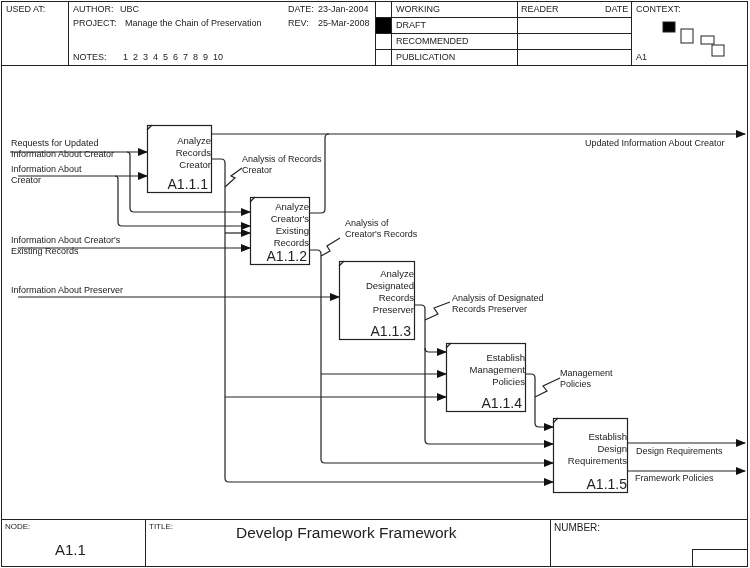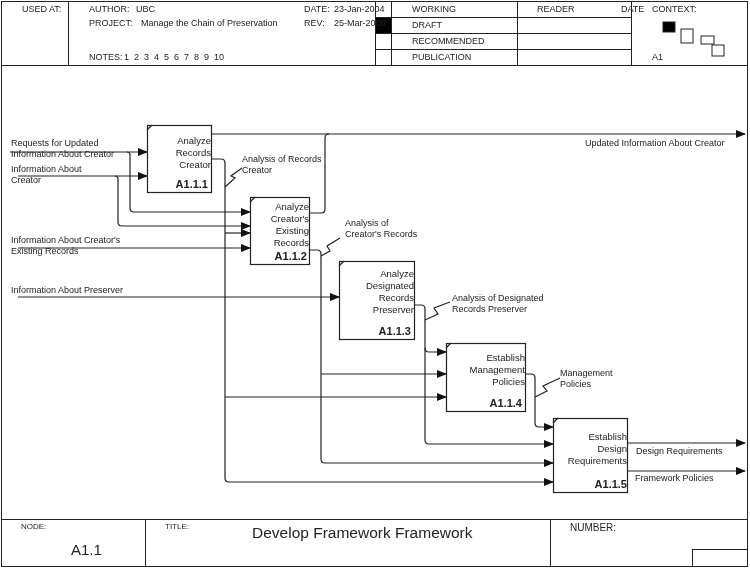--- a/index.html
+++ b/index.html
@@ -1,21 +1,21 @@
 <!DOCTYPE html>
 <html><head>
 <meta charset="utf-8">
 <style>
   html, body { margin:0; padding:0; background:#fff; }
   body { width:750px; height:568px; position:relative; overflow:hidden; font-family:"Liberation Sans", sans-serif; color:#222; }
-  .abs { position:absolute;margin-left:16px; }
+  .abs { position:absolute; }
   .t9 { font-size:9px; line-height:11px; }
   svg { position:absolute; left:0; top:0; }
   .boxlbl { position:absolute; text-align:right; font-size:9.5px; line-height:12px; }
-  .boxnum { position:absolute; font-size:11px; line-height:11px; text-align:right;font-weight:bold; }
+  .boxnum { position:absolute; font-size:14px; line-height:11px; text-align:right; }
   .arrlbl { position:absolute; font-size:9px; line-height:11px; white-space:nowrap; }
 </style>
 </head>
 <body>
 
 <svg width="750" height="568">
   <g stroke="#222" stroke-width="1" fill="none">
     <rect x="1.5" y="1.5" width="746" height="565"></rect>
     <line x1="1.5" y1="65.5" x2="747.5" y2="65.5"></line>
     <line x1="68.5" y1="1.5" x2="68.5" y2="65.5"></line>
@@ -45,21 +45,21 @@
 <div class="abs t9" style="left:6px;top:4px">USED AT:</div>
 <div class="abs t9" style="left:73px;top:4px">AUTHOR:</div>
 <div class="abs t9" style="left:120px;top:4px">UBC</div>
 <div class="abs t9" style="left:73px;top:18px">PROJECT:</div>
 <div class="abs t9" style="left:125px;top:18px">Manage the Chain of Preservation</div>
 <div class="abs t9" style="left:288px;top:4px">DATE:</div>
 <div class="abs t9" style="left:318px;top:4px">23-Jan-2004</div>
 <div class="abs t9" style="left:288px;top:18px">REV:</div>
 <div class="abs t9" style="left:318px;top:18px">25-Mar-2008</div>
 <div class="abs t9" style="left:73px;top:52px">NOTES:</div>
-<div class="abs t9" style="left:108px;top:52px;white-space:pre">1  2  3  4  5  6  7  8  9  10</div>
+<div class="abs t9" style="left:123px;top:52px;white-space:pre">1  2  3  4  5  6  7  8  9  10</div>
 
 <div class="abs t9" style="left:396px;top:4px">WORKING</div>
 <div class="abs t9" style="left:396px;top:20px">DRAFT</div>
 <div class="abs t9" style="left:396px;top:36px">RECOMMENDED</div>
 <div class="abs t9" style="left:396px;top:52px">PUBLICATION</div>
 <div class="abs t9" style="left:521px;top:4px">READER</div>
 <div class="abs t9" style="left:605px;top:4px">DATE</div>
 <div class="abs t9" style="left:636px;top:4px">CONTEXT:</div>
 <div class="abs t9" style="left:636px;top:52px">A1</div>
 

